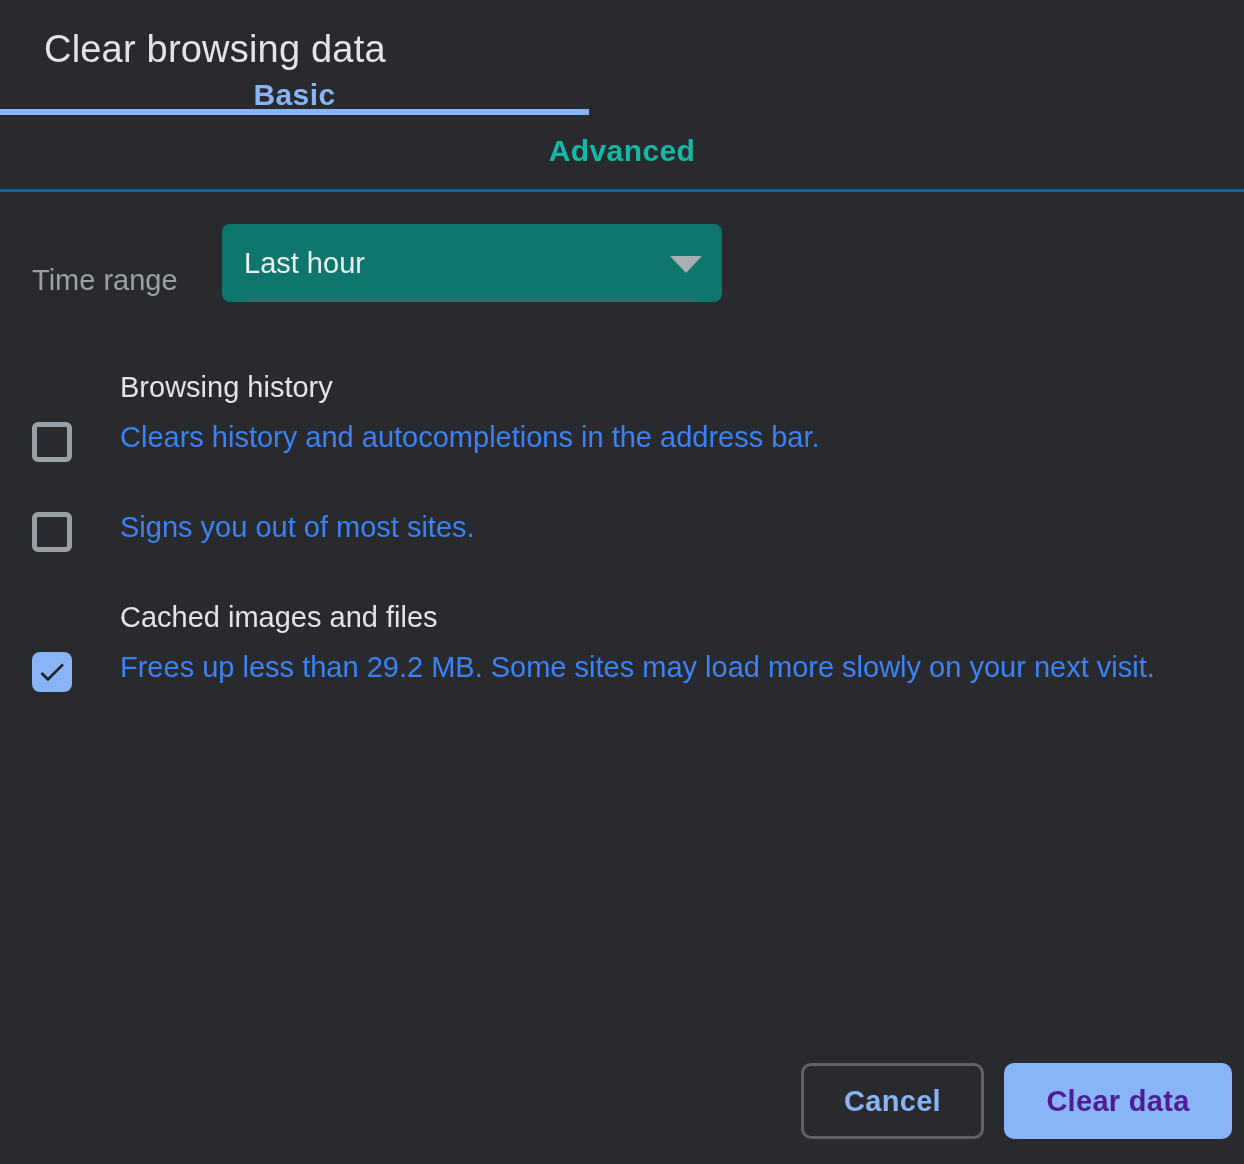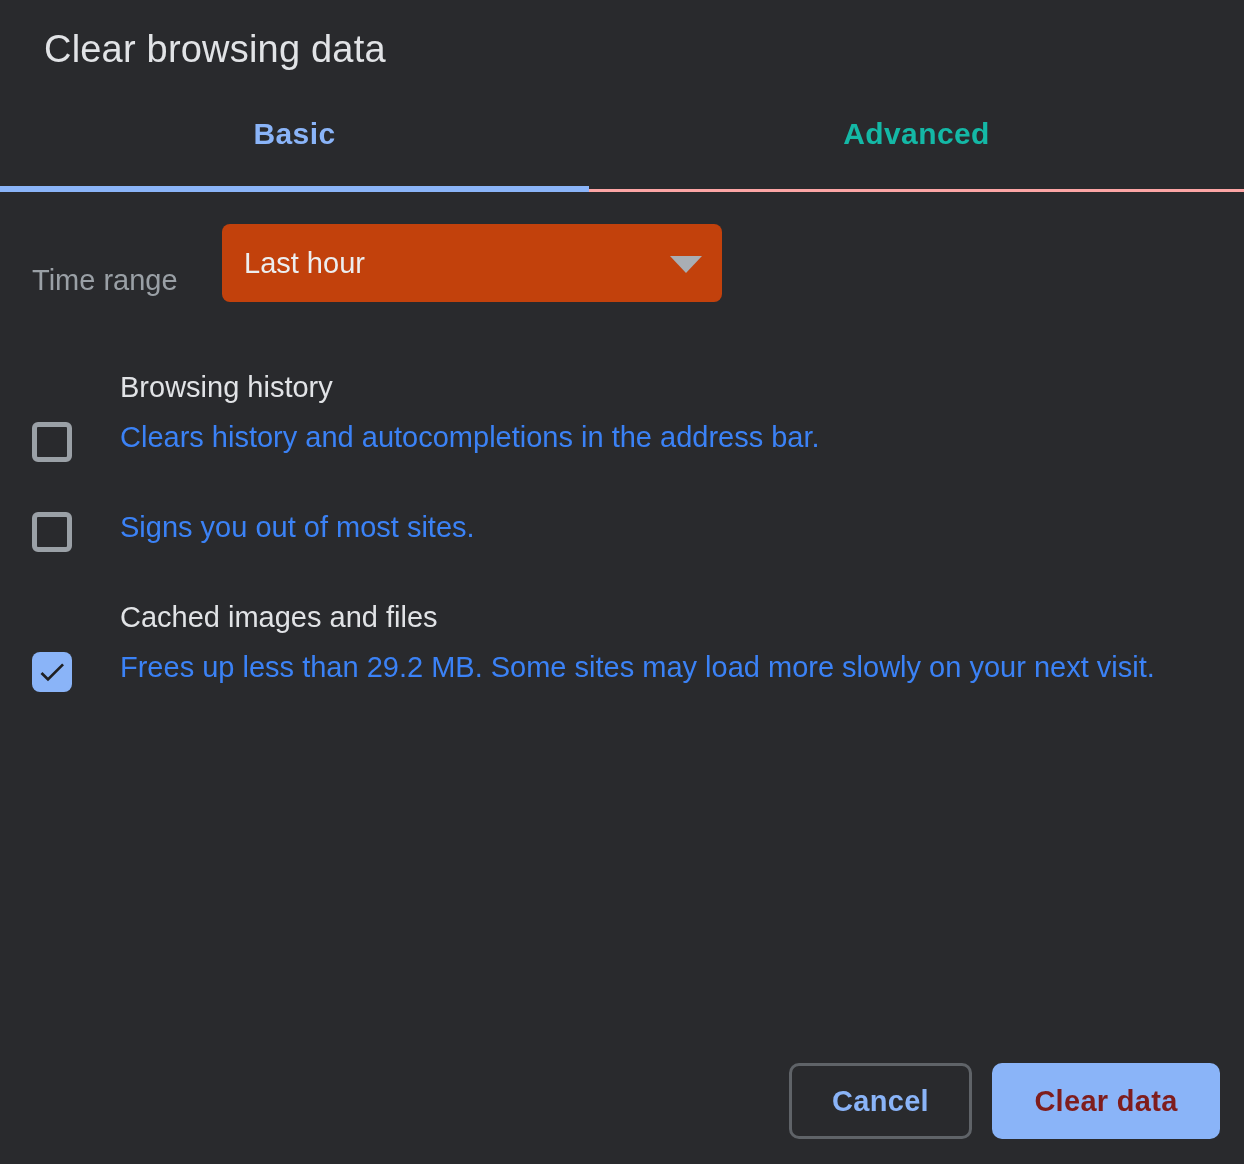--- a/index.html
+++ b/index.html
@@ -18,22 +18,23 @@
     font-weight: 400;
     line-height: 46px;
     color: #e1e3e6;
     letter-spacing: 0.2px;
   }
 
   
   .tab-strip {
     display: flex;
     height: 114px;
-    border-bottom: 3px solid #fca5a5;
-    position: relative;
+    border-bottom: 3px solid #0369a1;
+    position: relative;
+    flex-direction: column;
   }
   .tab {
     display: flex;
     align-items: center;
     justify-content: center;
     font-size: 30px;
     font-weight: 700;
     letter-spacing: 0.4px;
     color: #14b8a6;
     cursor: pointer;
@@ -60,21 +61,21 @@
   }
   .time-range-label {
     width: 190px;
     font-size: 29px;
     color: #9aa0a6;
     margin-top: 34px;
   }
   .time-range-select {
     width: 500px;
     height: 78px;
-    background: #c2410c;
+    background: #0f766e;
     border-radius: 8px;
     display: flex;
     align-items: center;
     padding: 0 22px;
     position: relative;
     cursor: pointer;
   }
   .time-range-value {
     font-size: 29px;
     color: #eceef0;
@@ -131,21 +132,21 @@
   }
   .option-desc {
     font-size: 29px;
     line-height: 50px;
     color: #3b82f6;
   }
 
   
   .dialog-footer {
     position: absolute;
-    right: 24px;
+    right: 12px;
     bottom: 25px;
     display: flex;
     gap: 20px;
   }
   .btn {
     height: 76px;
     border-radius: 10px;
     font-family: "Liberation Sans", sans-serif;
     font-size: 29px;
     font-weight: 700;
@@ -158,21 +159,21 @@
   .btn-cancel {
     background: transparent;
     border: 3px solid #5f6368;
     color: #8ab4f8;
     min-width: 183px;
     padding: 0 38px;
   }
   .btn-confirm {
     background: #8ab4f8;
     border: none;
-    color: #7f1d1d;
+    color: #4c1d95;
     min-width: 228px;
     padding: 0 38px;
   }
 </style>
 </head>
 <body>
 
 <div class="dialog-header">
   <h1 class="dialog-title">Clear browsing data</h1>
 </div>

